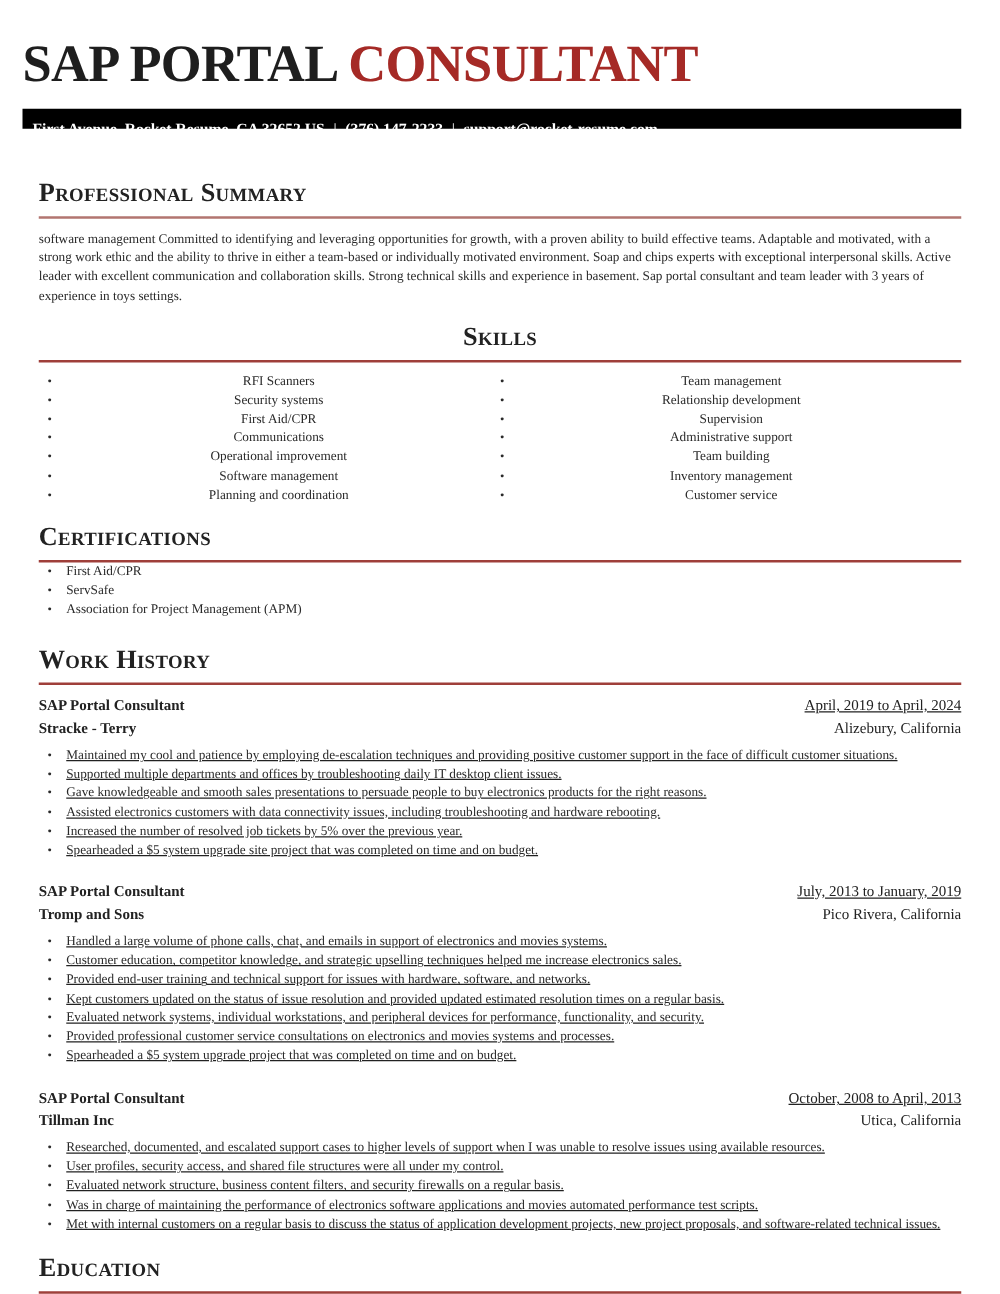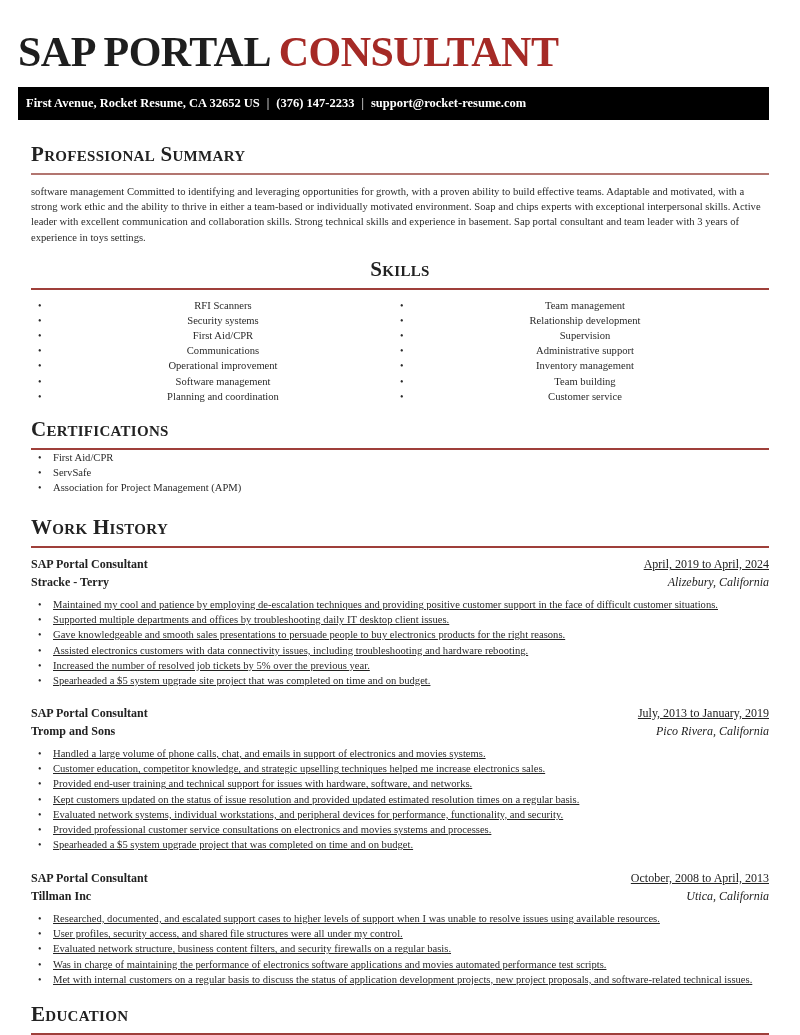--- a/index.html
+++ b/index.html
@@ -9,21 +9,21 @@
       color: #222222;
     }
     .page { position: relative; padding: 0 31px 0 18px; }
     .name {
       margin: 0; padding-top: 30px; height: 50px;
       font-size: 42px; font-weight: bold; line-height: 44px;
       letter-spacing: -0.5px; color: #1e1e1e;
     }
     .name .accent { color: #a52a26; }
     .contact-bar {
-      margin-top: 7px; height: 33px; background: #000000; color: #ffffff;
+      margin-top: 7px; height: 16px; background: #000000; color: #ffffff;
       font-size: 12.5px; font-weight: bold; line-height: 33px;
       padding: 0 8px; box-sizing: border-box;
     }
     .contact-bar .sep { padding: 0 7px; font-weight: normal; }
     .section-title {
       margin: 0; font-size: 21px; font-weight: bold; font-variant: small-caps;
       letter-spacing: 0.3px; color: #222222; line-height: 26px;
     }
     .rule { height: 2px; background: #b27570; margin-top: 6px; }
     .rule.dark { background: #9f3f3a; height: 1.5px; }
@@ -38,21 +38,21 @@
     ul.bullets li::before {
       content: "\2022"; position: absolute; left: 7px; top: 0; font-size: 10px; color: #2a2a2a;
     }
     .skills-grid { display: flex; margin-top: 8px; }
     .skills-grid ul { width: 362px; }
     .job-head {
       display: flex; justify-content: space-between; font-size: 12px; line-height: 18px;
     }
     .job-title, .job-company { font-weight: bold; color: #222; }
     .job-dates { color: #222; text-decoration: underline; }
-    .job-location { font-style: italic; color: #222; }
+    .job-location { color: #222; }
     .job ul.bullets { margin-top: 6px; text-decoration: underline; }
     #sec-summary { position: absolute; top: 141px; left: 31px; right: 31px; }
     #sec-skills { position: absolute; top: 256px; left: 31px; right: 31px; text-align: center; }
     #sec-certs { position: absolute; top: 416px; left: 31px; right: 31px; }
     #sec-work { position: absolute; top: 514px; left: 31px; right: 31px; }
     #job-0 { position: absolute; top: 555px; left: 31px; right: 31px; }
     #job-1 { position: absolute; top: 704px; left: 31px; right: 31px; }
     #job-2 { position: absolute; top: 869px; left: 31px; right: 31px; }
     #sec-edu { position: absolute; top: 1001px; left: 31px; right: 31px; }
     .certs-list { margin-top: 8px; }
@@ -88,22 +88,22 @@
         <li>Communications</li>
         <li>Operational improvement</li>
         <li>Software management</li>
         <li>Planning and coordination</li>
       </ul>
       <ul class="bullets">
         <li>Team management</li>
         <li>Relationship development</li>
         <li>Supervision</li>
         <li>Administrative support</li>
+        <li>Team building</li>
         <li>Inventory management</li>
-        <li>Team building</li>
         <li>Customer service</li>
       </ul>
     </div>
   </section>
 
   <section id="sec-certs">
     <h2 class="section-title">Certifications</h2>
     <div class="rule dark"></div>
     <ul class="bullets certs-list">
       <li>First Aid/CPR</li>

